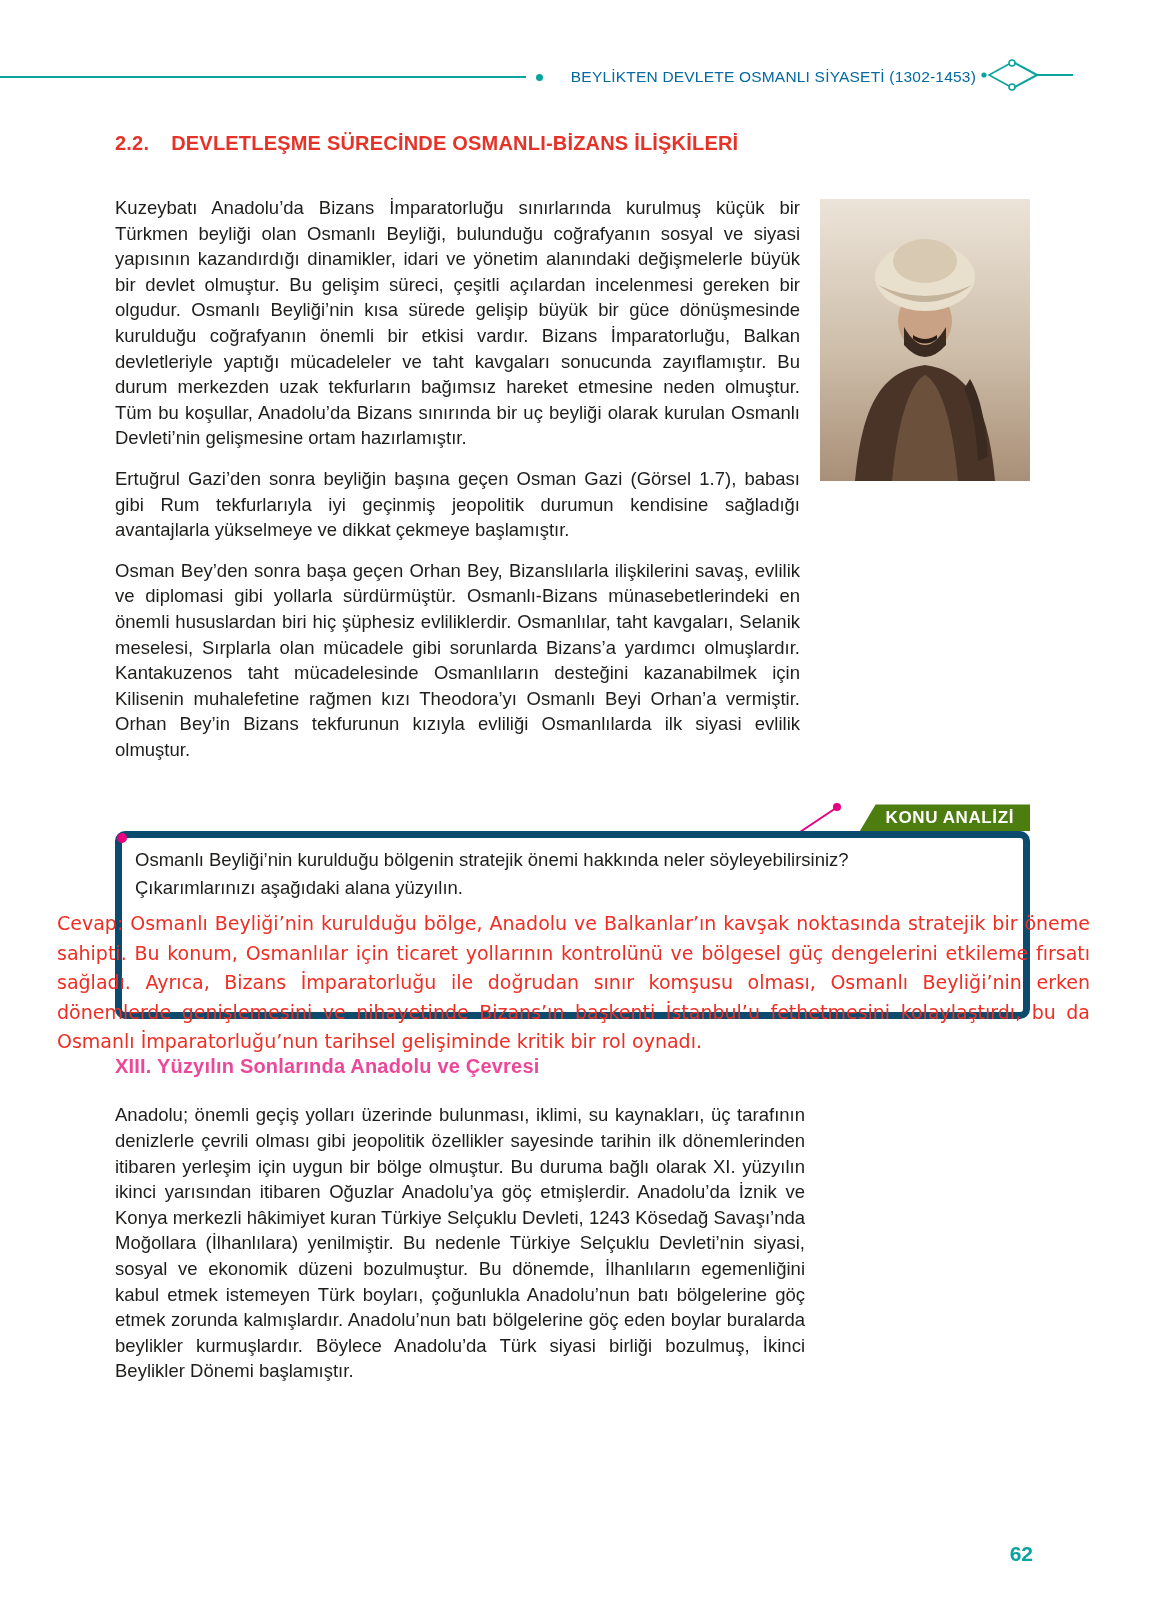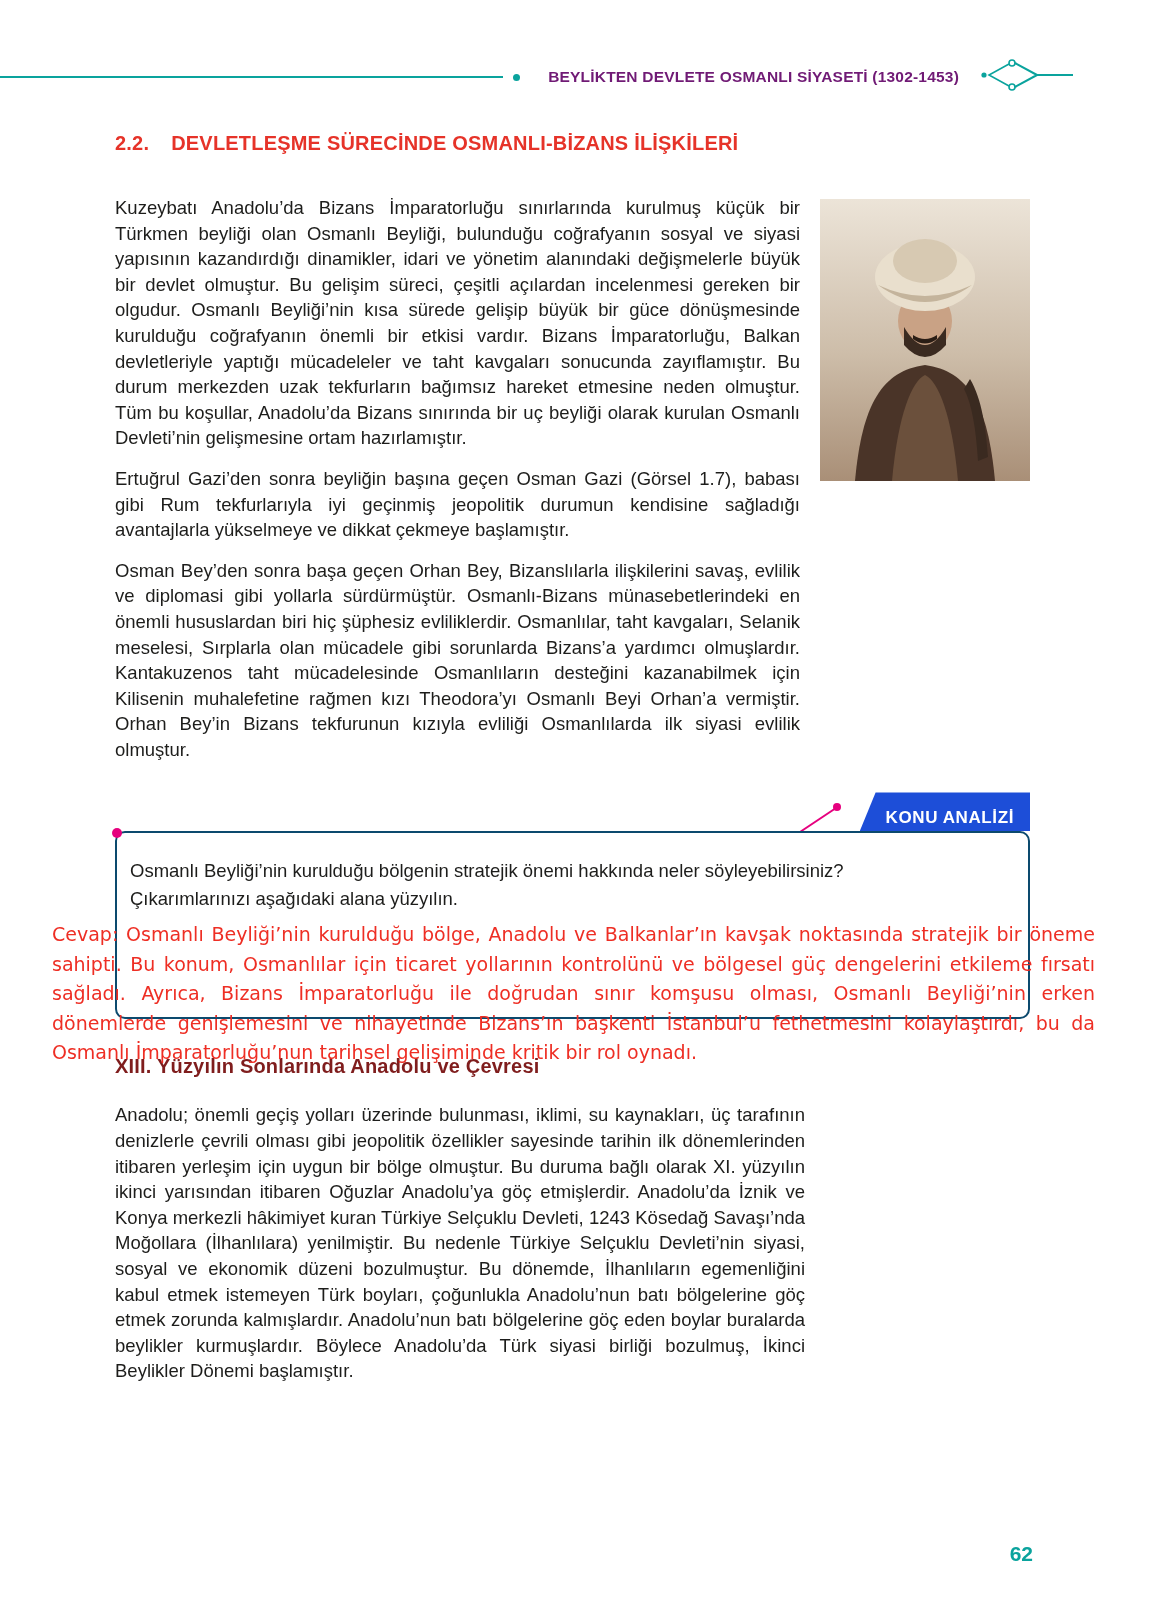--- a/index.html
+++ b/index.html
@@ -3,53 +3,53 @@
 <meta charset="utf-8">
 <style>
   html,body { margin:0; padding:0; background:#ffffff; }
   body { font-family:"Liberation Sans", sans-serif; color:#1d1d1b; }
   .page { position:relative; width:1151px; height:1624px; background:#fff; overflow:hidden; }
 
   
   .page-header { position:absolute; top:62px; left:0; right:0; display:flex; align-items:center; height:30px; }
   .header-rule { flex:1 1 auto; height:2px; background:#0aa39d; }
   .header-dot { flex:0 0 auto; width:7px; height:7px; border-radius:50%; background:#0aa39d; margin-left:10px; }
-  .header-title { flex:0 0 auto; color:#701a75; font-weight:bold; font-size:15.5px; letter-spacing:0.2px; margin:0 18px 0 28px; white-space:nowrap; }
+  .header-title { flex:0 0 auto; color:#0369a1; font-weight:normal; font-size:15.5px; letter-spacing:0.2px; margin:0 1px 0 28px; white-space:nowrap; }
   .header-motif { flex:0 0 auto; margin-right:78px; }
 
   
   .main { position:absolute; left:115px; top:132px; width:915px; }
   .section-title { color:#e63329; font-size:20px; font-weight:bold; margin:0 0 40px 0; letter-spacing:0.2px; }
   .section-title .num { margin-right:22px; }
 
   .two-col { display:flex;justify-content:space-between; }
   .text-col { width:685px; font-size:18.5px; line-height:25.6px; text-align:justify; }
   .text-col p { margin:0 0 15px 0; }
   .figure-col { width:210px; margin-left:20px; margin-top:4px; }
   .portrait { width:210px; height:282px; display:block; }
   .figure-caption { margin-top:16px; font-size:15.5px; line-height:21px; text-align:center; }
   .cap-label { color:#0aa39d; font-weight:bold; }
 
   
   .konu { position:relative; margin-top:24px; }
   .banner-row { position:relative; height:30px; }
-  .banner { position:absolute; right:0; bottom:0; background:#1d4ed8; color:#fff; font-weight:bold;
-            font-size:17px; line-height:27px; padding:12px 16px 0 26px; letter-spacing:0.6px;
+  .banner { position:absolute; right:0; bottom:0; background:#4d7c0f; color:#fff; font-weight:bold;
+            font-size:17px; line-height:27px; padding:0 16px 0 26px; letter-spacing:0.6px;
             clip-path:polygon(16px 0, 100% 0, 100% 100%, 0 100%); }
   .banner-leader { position:absolute; right:188px; bottom:-3px; }
 
-  .question-box { position:relative; height:188px; box-sizing:border-box; border:2px solid #0c4a6e;
-                  border-radius:10px; padding:24px 13px 0 13px; overflow:visible; }
+  .question-box { position:relative; height:188px; box-sizing:border-box; border:7px solid #0c4a6e;
+                  border-radius:10px; padding:8px 13px 0 13px; overflow:visible; }
   .corner-dot { position:absolute; top:-5px; left:-5px; width:10px; height:10px; border-radius:50%; background:#e6007e; }
   .q-line { margin:0; font-size:18.5px; line-height:27.5px; }
   .answer-text { font-family:"DejaVu Sans", sans-serif; color:#ee2e24; font-size:19px; line-height:29.5px;
                  margin:8px -80px 0 -78px; text-align:justify; }
 
   
-  .subsection-title { color:#7f1d1d; font-size:20px; font-weight:bold; margin:36px 0 24px 0; letter-spacing:0.2px; }
+  .subsection-title { color:#ec4899; font-size:20px; font-weight:bold; margin:36px 0 24px 0; letter-spacing:0.2px; }
   .body2 { width:690px; font-size:18.5px; line-height:25.6px; text-align:justify; }
   .body2 p { margin:0 0 15px 0; }
 
   .page-number { position:absolute; right:118px; bottom:58px; color:#0aa39d; font-weight:bold; font-size:21px; }
 </style>
 </head>
 <body>
 
 <div class="page">
 

